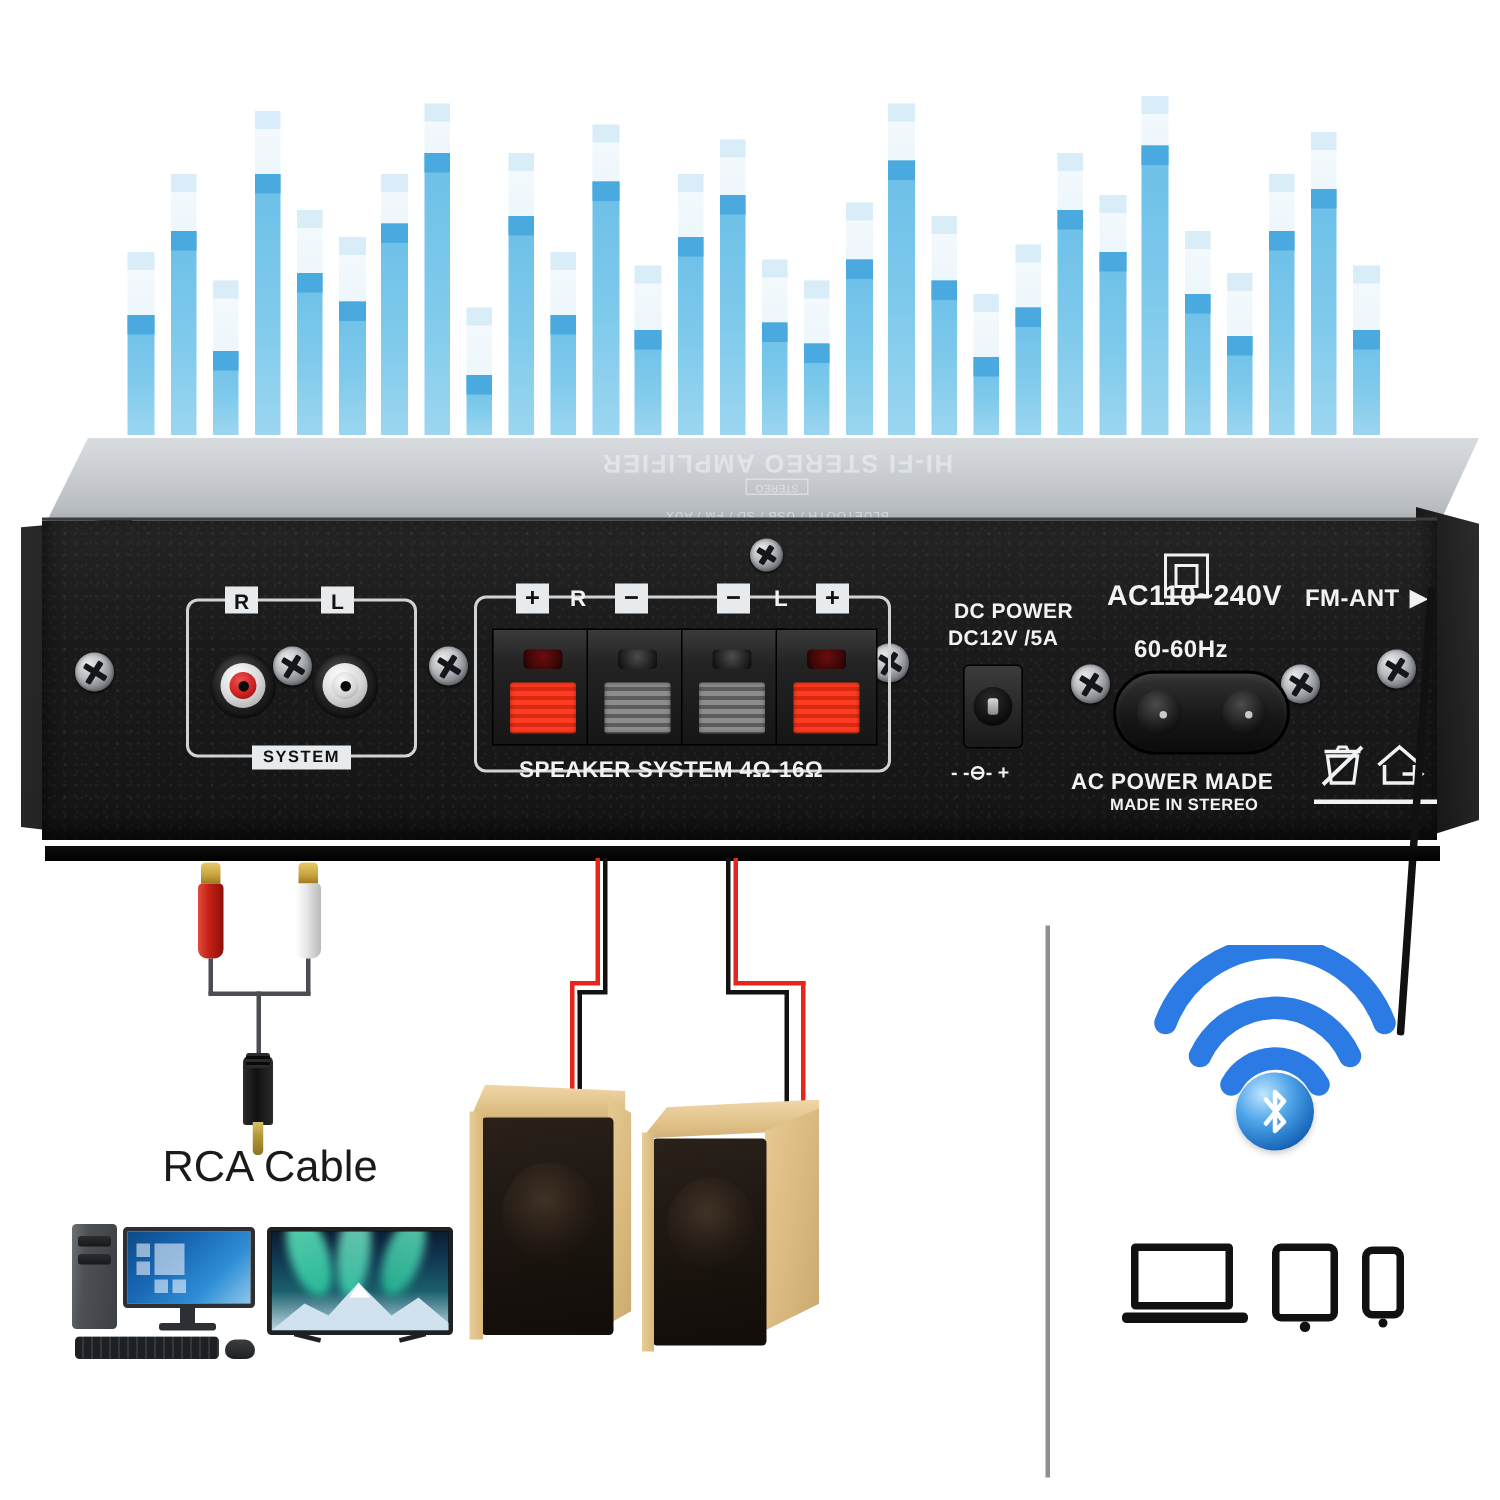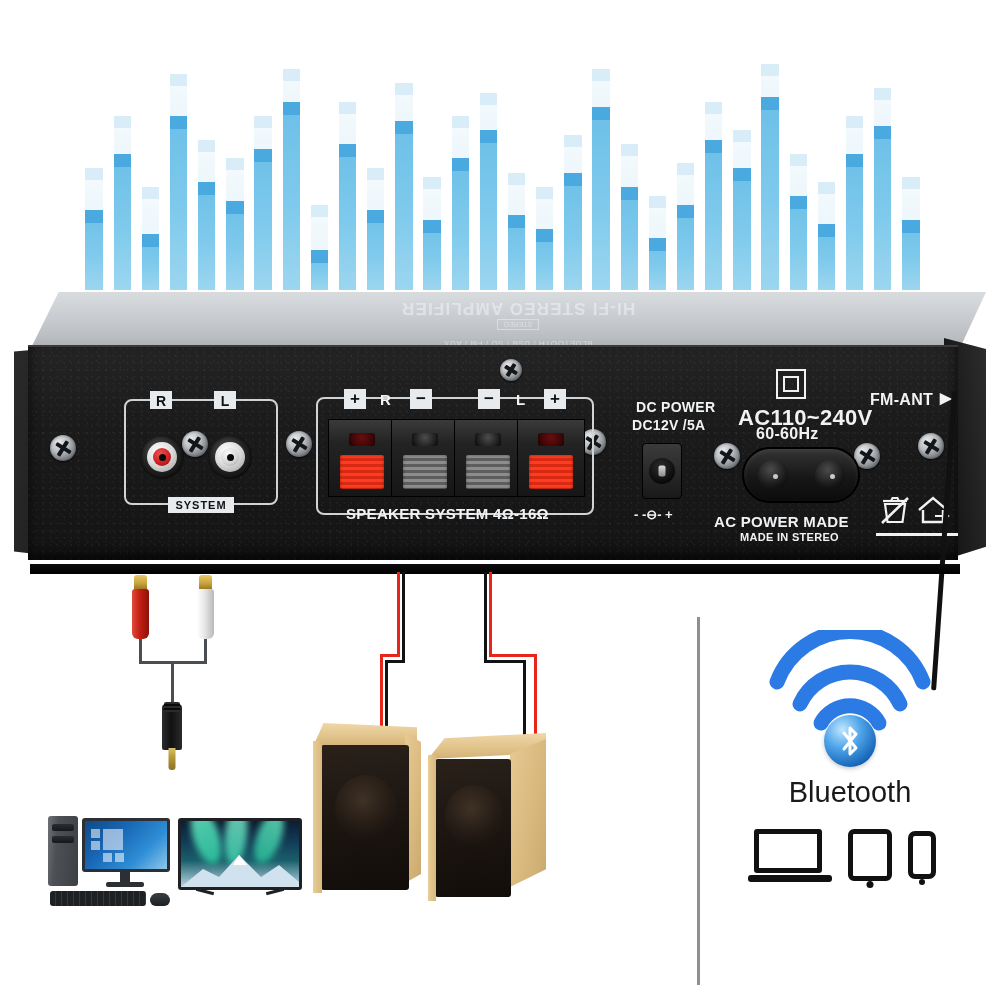--- a/index.html
+++ b/index.html
@@ -589,21 +589,21 @@
       <div class="amp-text" style="left:318px; top:158px; font-size:15px;">SPEAKER SYSTEM 4Ω-16Ω</div>
 
       <div class="amp-text" style="left:608px; top:52px; font-size:14px;">DC POWER</div>
       <div class="amp-text" style="left:604px; top:70px; font-size:14px;">DC12V /5A</div>
       <div class="dc-jack" style="left:614px; top:96px;">
         <div class="hole"></div>
       </div>
       <div class="amp-text" style="left:606px; top:160px; font-size:13px; letter-spacing:0;">- -⊖- +</div>
 
       <div class="class2-icon" style="left:748px; top:22px;"></div>
-      <div class="amp-text" style="left:710px; top:58px; font-size:22px;">AC110~240V</div>
+      <div class="amp-text" style="left:710px; top:40px; font-size:19px;">AC110~240V</div>
       <div class="amp-text" style="left:728px; top:78px; font-size:16px;">60-60Hz</div>
 
       <div class="ac-inlet" style="left:714px; top:100px;">
         <div class="pin"></div>
         <div class="pin"></div>
       </div>
 
       <div class="amp-text" style="left:686px; top:166px; font-size:15px;">AC POWER MADE</div>
       <div class="amp-text" style="left:712px; top:184px; font-size:11px;">MADE IN STEREO</div>
 
@@ -639,20 +639,21 @@
     <div class="plug-tip" style="left:99px; top:0px;"></div>
     <div class="plug-body" style="left:97px; top:14px; width:17px; height:50px; background:linear-gradient(90deg,#ffffff 0%,#e6e6e6 45%,#b9b9b9 100%);"></div>
 
     <div class="rca-line" style="left:39px; top:64px; width:3px; height:24px;"></div>
     <div class="rca-line" style="left:104px; top:64px; width:3px; height:24px;"></div>
     <div class="rca-line" style="left:39px; top:86px; width:68px; height:3px;"></div>
     <div class="rca-line" style="left:71px; top:86px; width:3px; height:44px;"></div>
     <div class="jack35" style="left:62px; top:129px;"></div>
   </div>
 
+  <div class="caption" style="left:80px; top:762px; width:200px; font-size:29px;">RCA Cable</div>
 
   <div style="position:absolute; left:44px; top:808px; width:130px; height:100px;">
     <div class="pc-tower" style="left:4px; top:8px; width:30px; height:70px;">
       <div class="bay" style="top:8px;"></div>
       <div class="bay" style="top:20px;"></div>
     </div>
     <div class="pc-monitor" style="left:38px; top:10px; width:88px; height:54px;">
       <div class="win-tile" style="left:6px; top:8px; width:9px; height:9px;"></div>
       <div class="win-tile" style="left:6px; top:20px; width:9px; height:9px;"></div>
       <div class="win-tile" style="left:18px; top:8px; width:20px; height:21px;"></div>
@@ -723,21 +724,20 @@
       <path d="M45 74 A55 55 0 0 1 145 74" fill="none" stroke="#2c7be5" stroke-width="15" stroke-linecap="round"></path>
       <path d="M66 93 A33 33 0 0 1 124 93" fill="none" stroke="#2c7be5" stroke-width="15" stroke-linecap="round"></path>
     </svg>
     <div class="bt-orb" style="left:69px; top:85px;">
       <svg width="26" height="34" viewBox="0 0 26 34">
         <path d="M7 9 L19 24 L13 30 L13 4 L19 10 L7 25" fill="none" stroke="#ffffff" stroke-width="3" stroke-linejoin="round" stroke-linecap="round"></path>
       </svg>
     </div>
   </div>
 
-  <div class="caption" style="left:760px; top:776px; width:180px; font-size:29px;">Bluetooth</div>
 
   <div style="position:absolute; left:748px; top:825px; width:200px; height:66px;">
     <div class="bt-dev" style="left:0; top:4px; width:84px; height:56px;">
       <div class="bt-laptop-screen" style="left:6px; top:0; width:68px; height:44px;"></div>
       <div class="bt-laptop-base" style="left:0px; top:46px; width:84px; height:7px;"></div>
     </div>
     <div class="bt-tablet" style="left:100px; top:4px; width:44px; height:52px;"></div>
     <div class="bt-phone" style="left:160px; top:6px; width:28px; height:48px;"></div>
   </div>
 

